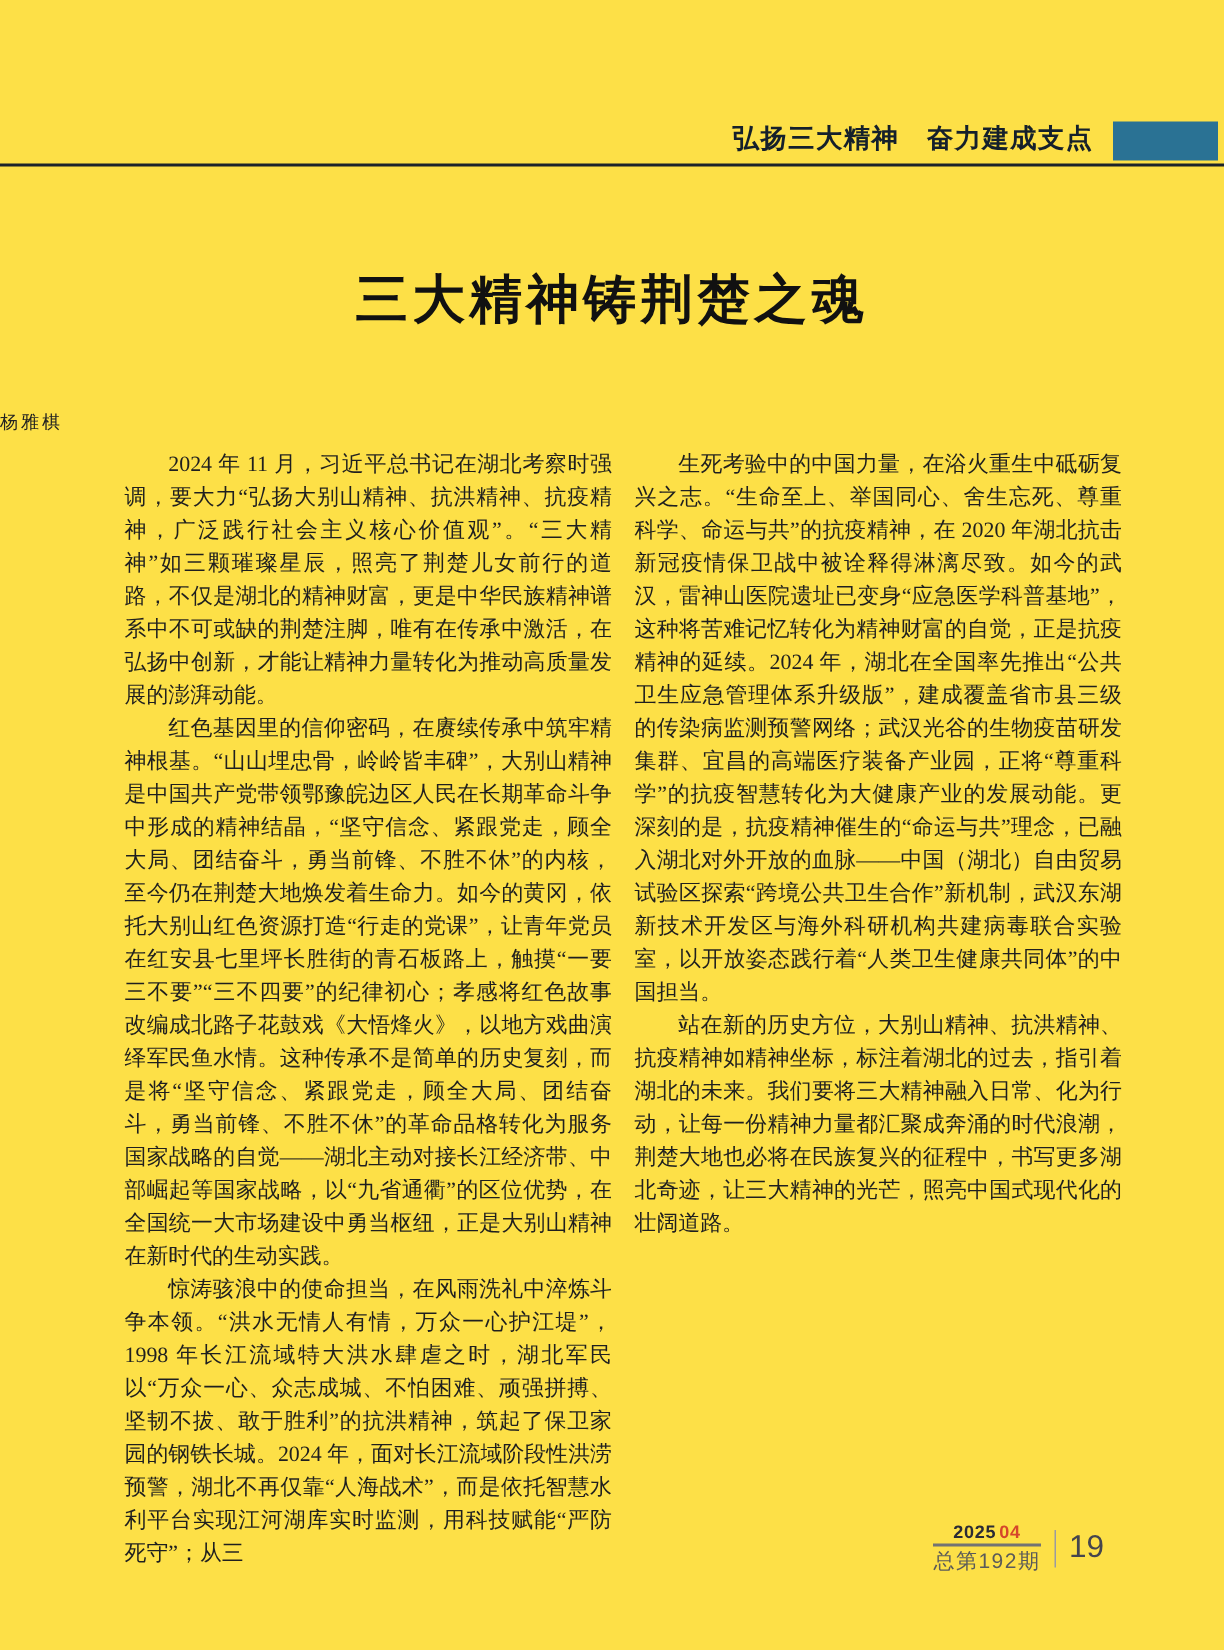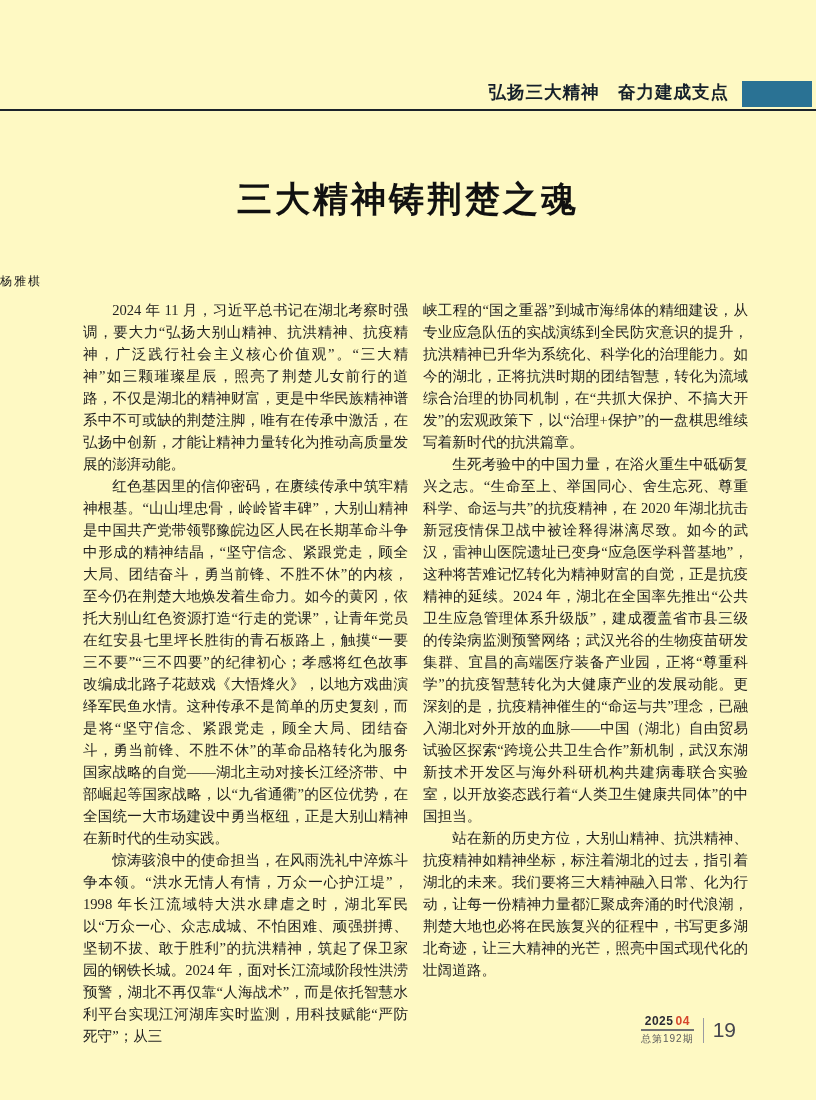--- a/index.html
+++ b/index.html
@@ -2,21 +2,21 @@
 <html><head>
 <meta charset="utf-8">
 <style>
   * { margin: 0; padding: 0; box-sizing: border-box; }
   html, body { background: #e8e8e8; }
   .page {
     position: relative;
     width: 816px;
     height: 1100px;
     margin: 0 auto;
-    background: #fef9c3;
+    background: #fde047;
     overflow: hidden;
     font-family: "Liberation Serif", "DejaVu Serif", serif;
   }
 
   
   .running-head {
     position: absolute;
     top: 0; left: 0; right: 0;
     height: 111px;
     border-bottom: 2px solid #1c232a;
@@ -107,21 +107,21 @@
     padding-bottom: 1px;
     font-size: 12px;
     font-weight: bold;
     letter-spacing: 0.5px;
     white-space: nowrap;
   }
   .issue-year { color: #2b2b35; }
   .issue-number { color: #d5452b; margin-left: 2px; }
   .issue-note {
     margin-top: 1px;
-    font-size: 10px;
+    font-size: 14px;
     letter-spacing: 1px;
     color: #5a5a5a;
     white-space: nowrap;
   }
   .folio-divider {
     width: 1px;
     height: 25px;
     background: #9a9aa2;
   }
   .page-number {
@@ -142,21 +142,20 @@
   <h1 class="article-title">三大精神铸荆楚之魂</h1>
   <div class="article-author">杨雅棋</div>
 
   <div class="columns">
     <div class="column">
       <p>2024 年 11 月，习近平总书记在湖北考察时强调，要大力“弘扬大别山精神、抗洪精神、抗疫精神，广泛践行社会主义核心价值观”。“三大精神”如三颗璀璨星辰，照亮了荆楚儿女前行的道路，不仅是湖北的精神财富，更是中华民族精神谱系中不可或缺的荆楚注脚，唯有在传承中激活，在弘扬中创新，才能让精神力量转化为推动高质量发展的澎湃动能。</p>
       <p>红色基因里的信仰密码，在赓续传承中筑牢精神根基。“山山埋忠骨，岭岭皆丰碑”，大别山精神是中国共产党带领鄂豫皖边区人民在长期革命斗争中形成的精神结晶，“坚守信念、紧跟党走，顾全大局、团结奋斗，勇当前锋、不胜不休”的内核，至今仍在荆楚大地焕发着生命力。如今的黄冈，依托大别山红色资源打造“行走的党课”，让青年党员在红安县七里坪长胜街的青石板路上，触摸“一要三不要”“三不四要”的纪律初心；孝感将红色故事改编成北路子花鼓戏《大悟烽火》，以地方戏曲演绎军民鱼水情。这种传承不是简单的历史复刻，而是将“坚守信念、紧跟党走，顾全大局、团结奋斗，勇当前锋、不胜不休”的革命品格转化为服务国家战略的自觉——湖北主动对接长江经济带、中部崛起等国家战略，以“九省通衢”的区位优势，在全国统一大市场建设中勇当枢纽，正是大别山精神在新时代的生动实践。</p>
       <p>惊涛骇浪中的使命担当，在风雨洗礼中淬炼斗争本领。“洪水无情人有情，万众一心护江堤”，1998 年长江流域特大洪水肆虐之时，湖北军民以“万众一心、众志成城、不怕困难、顽强拼搏、坚韧不拔、敢于胜利”的抗洪精神，筑起了保卫家园的钢铁长城。2024 年，面对长江流域阶段性洪涝预警，湖北不再仅靠“人海战术”，而是依托智慧水利平台实现江河湖库实时监测，用科技赋能“严防死守”；从三</p>
     </div>
     <div class="column">
-      <p class="continuation">峡工程的“国之重器”到城市海绵体的精细建设，从专业应急队伍的实战演练到全民防灾意识的提升，抗洪精神已升华为系统化、科学化的治理能力。如今的湖北，正将抗洪时期的团结智慧，转化为流域综合治理的协同机制，在“共抓大保护、不搞大开发”的宏观政策下，以“治理+保护”的一盘棋思维续写着新时代的抗洪篇章。</p>
       <p>生死考验中的中国力量，在浴火重生中砥砺复兴之志。“生命至上、举国同心、舍生忘死、尊重科学、命运与共”的抗疫精神，在 2020 年湖北抗击新冠疫情保卫战中被诠释得淋漓尽致。如今的武汉，雷神山医院遗址已变身“应急医学科普基地”，这种将苦难记忆转化为精神财富的自觉，正是抗疫精神的延续。2024 年，湖北在全国率先推出“公共卫生应急管理体系升级版”，建成覆盖省市县三级的传染病监测预警网络；武汉光谷的生物疫苗研发集群、宜昌的高端医疗装备产业园，正将“尊重科学”的抗疫智慧转化为大健康产业的发展动能。更深刻的是，抗疫精神催生的“命运与共”理念，已融入湖北对外开放的血脉——中国（湖北）自由贸易试验区探索“跨境公共卫生合作”新机制，武汉东湖新技术开发区与海外科研机构共建病毒联合实验室，以开放姿态践行着“人类卫生健康共同体”的中国担当。</p>
       <p>站在新的历史方位，大别山精神、抗洪精神、抗疫精神如精神坐标，标注着湖北的过去，指引着湖北的未来。我们要将三大精神融入日常、化为行动，让每一份精神力量都汇聚成奔涌的时代浪潮，荆楚大地也必将在民族复兴的征程中，书写更多湖北奇迹，让三大精神的光芒，照亮中国式现代化的壮阔道路。</p>
     </div>
   </div>
 
   <div class="folio">
     <div class="issue-block">
       <div class="issue-line">
         <span class="issue-year">2025</span><span class="issue-number" style="color: rgb(213, 69, 43);">04</span>
       </div>

